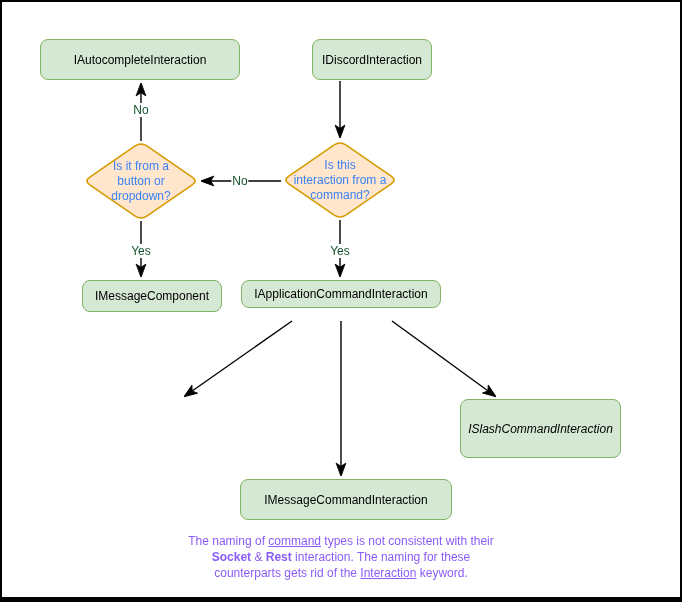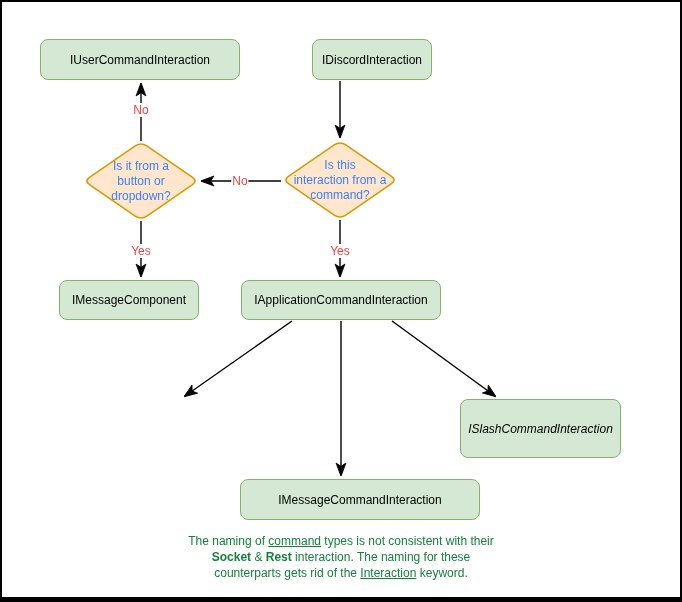--- a/index.html
+++ b/index.html
@@ -23,36 +23,36 @@
     font-size:12px; color:#000; text-align:center;
   }
   .diamond-label {
     position:absolute; display:flex; flex-direction:column;
     align-items:center; justify-content:center;
     font-size:12px; line-height:15px; color:#3b82f6; text-align:center;
   }
   .edge-label {
     position:absolute; transform:translate(-50%,-50%);
     background:#ffffff; padding:0 1px;
-    font-size:12px; line-height:14px; color:#ef4444; white-space:nowrap;
+    font-size:12px; line-height:14px; color:#14532d; white-space:nowrap;
   }
   .note {
     position:absolute; left:0; right:0; top:533px;
-    text-align:center; font-size:12px; line-height:16px; color:#15803d;
+    text-align:center; font-size:12px; line-height:16px; color:#8b5cf6;
   }
   .note .u { text-decoration:underline; }
   .note .b { font-weight:bold; }
   
   .n-autocomplete       { left:40px;  top:39px;  width:200px; height:41px; }
   .n-discord            { left:280px; top:39px;  width:120px; height:41px;margin-left:32px; }
-  .n-message-component  { left:59px;  top:280px; width:140px; height:40px;justify-content:center; }
-  .n-application-command{ left:241px; top:280px; width:200px; height:40px; }
+  .n-message-component  { left:82px;  top:280px; width:140px; height:32px;justify-content:center; }
+  .n-application-command{ left:241px; top:280px; width:200px; height:28px; }
   .n-user-command       { left:61px;  top:399px; width:161px; height:41px; }
   .n-slash-command      { left:460px; top:399px; width:161px; height:59px;font-style:italic; }
-  .n-message-command    { left:240px; top:479px; width:240px; height:41px; }
+  .n-message-command    { left:240px; top:479px; width:212px; height:41px; }
   .d-button-dropdown    { left:84px;  top:142px; width:114px; height:78px; }
   .d-from-command       { left:283px; top:141px; width:114px; height:78px; }
 </style>
 </head>
 <body>
 
 <div class="frame">
 
   <svg class="edge-layer" width="682" height="602" viewBox="0 0 682 602" xmlns="http://www.w3.org/2000/svg">
     <defs>
@@ -70,21 +70,21 @@
       <line x1="141" y1="141" x2="141" y2="84" marker-end="url(#arrow)"></line>
       <line x1="141" y1="221" x2="141" y2="276" marker-end="url(#arrow)"></line>
       <line x1="340" y1="220" x2="340" y2="276" marker-end="url(#arrow)"></line>
       <line x1="292" y1="321" x2="185" y2="396" marker-end="url(#arrow)"></line>
       <line x1="341" y1="321" x2="341" y2="475" marker-end="url(#arrow)"></line>
       <line x1="392" y1="321" x2="495" y2="396" marker-end="url(#arrow)"></line>
     </g>
   </svg>
 
   <div class="node n-autocomplete">
-    <span>IUserCommandInteraction</span>
+    <span>IAutocompleteInteraction</span>
   </div>
   <div class="node n-discord">
     <span>IDiscordInteraction</span>
   </div>
   <div class="node n-message-component">
     <span>IMessageComponent</span>
   </div>
   <div class="node n-application-command">
     <span>IApplicationCommandInteraction</span>
   </div>

